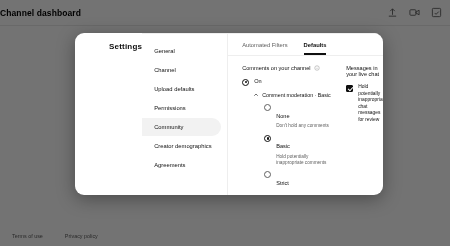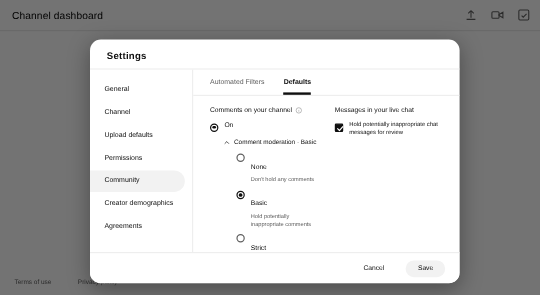--- a/index.html
+++ b/index.html
@@ -15,22 +15,21 @@
     position: absolute; inset: 0;
     background: #ffffff;
   }
   .page-topbar {
     position: absolute; top: 0; left: 0; right: 0; height: 26px;
     background: #ffffff;
     border-bottom: 1px solid #e8e8e8;
     display: flex; align-items: center;
   }
   .page-title {
-    margin-left: 10px;
-    font-size: 8.5px; color: #030303; font-weight: 400;
+    font-size: 8.5px; color: #030303; font-weight: 700;
     letter-spacing: .1px;
   }
   .topbar-icons {
     margin-left: auto; margin-right: 8px;
     display: flex; align-items: center; gap: 11px;
   }
   .tb-icon { width: 11px; height: 11px; color: #606060; display: block; }
   .tb-icon svg { width: 100%; height: 100%; display: block; }
 
   .page-body {
@@ -60,26 +59,26 @@
 
   
   #scrim {
     position: absolute; inset: 0;
     background: rgba(0,0,0,0.55);
   }
 
   
   #dialog {
     position: absolute;
-    left: 75px; top: 33px; width: 308px; height: 203px;
+    left: 75px; top: 33px; width: 308px; height: 162px;
     background: #ffffff;
     border-radius: 9px;
     box-shadow: 0 4px 18px rgba(0,0,0,0.35);
     overflow: hidden;
-    display: flex; flex-direction: column;
+    display: flex; flex-direction: row; padding-left: 20px;
   }
   .dlg-title {
     padding: 9px 0 6px 14px;
     font-size: 8px; font-weight: 700; color: #0f0f0f;
     letter-spacing: .2px;
   }
   .dlg-body {
     flex: 1; display: flex; min-height: 0;
     border-top: 1px solid #eeeeee;
   }

